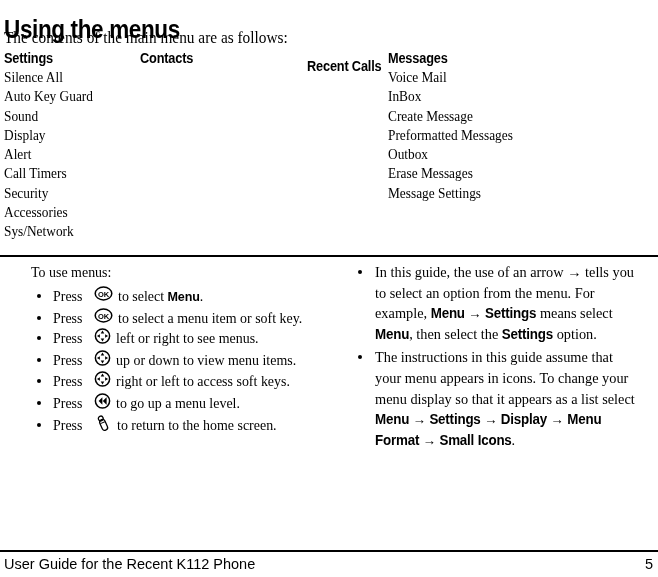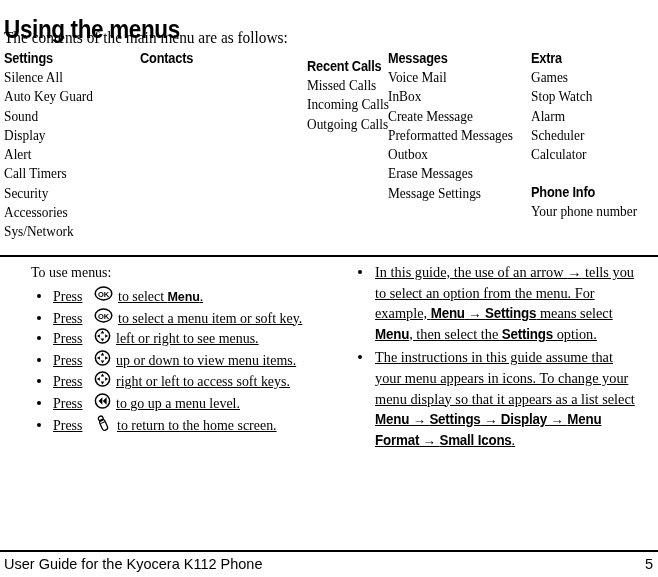--- a/index.html
+++ b/index.html
@@ -109,21 +109,20 @@
     transform: scaleX(0.93);
     transform-origin: left top;
     white-space: nowrap;
     margin-bottom: 4px;
   }
 
   ul.bullets {
     list-style: none;
     margin: 0;
     padding: 0;
-    text-decoration: underline;
   }
   ul.bullets > li {
     position: relative;
     padding-left: 22px;
     font-size: 15px;
     line-height: 20.6px;
     margin-bottom: 0;
   }
   ul.bullets > li .dot {
     position: absolute;
@@ -224,54 +223,35 @@
       <div class="col-item">Sys/Network</div>
     </div>
   </div>
 
   <div class="menu-col c1">
     <div class="col-head">Contacts</div>
   </div>
 
   <div class="menu-col c2">
     <div class="col-head">Recent Calls</div>
-    <div>
-      <div class="col-item">Missed Calls</div>
-      <div class="col-item">Incoming Calls</div>
-      <div class="col-item">Outgoing Calls</div>
-    </div>
   </div>
 
   <div class="menu-col c3">
     <div class="col-head">Messages</div>
     <div>
       <div class="col-item">Voice Mail</div>
       <div class="col-item">InBox</div>
       <div class="col-item">Create Message</div>
       <div class="col-item">Preformatted Messages</div>
       <div class="col-item">Outbox</div>
       <div class="col-item">Erase Messages</div>
       <div class="col-item">Message Settings</div>
     </div>
   </div>
 
-  <div class="menu-col c4">
-    <div class="col-head">Extra</div>
-    <div>
-      <div class="col-item">Games</div>
-      <div class="col-item">Stop Watch</div>
-      <div class="col-item">Alarm</div>
-      <div class="col-item">Scheduler</div>
-      <div class="col-item">Calculator</div>
-    </div>
-    <div class="sub-group">
-      <div class="col-head">Phone Info</div>
-      <div class="col-item">Your phone number</div>
-    </div>
-  </div>
 </div>
 
 <div class="rule top-box"></div>
 
 <div class="instructions">
 
   <div class="instr-col-left">
     <div class="lead">To use menus:</div>
     <ul class="bullets">
 
@@ -400,15 +380,15 @@
         <div class="para"><span>The instructions in this guide assume that your menu appears in icons. To change your menu display so that it appears as a list select </span><b class="ui">Menu</b><b class="ui"> → </b><b class="ui">Settings</b><b class="ui"> → </b><b class="ui">Display</b><b class="ui"> → </b><b class="ui">Menu Format</b><b class="ui"> → </b><b class="ui">Small Icons</b><span>.</span></div>
       </li>
     </ul>
   </div>
 
 </div>
 
 <div class="rule footer"></div>
 
 <div class="footer">
-  <div class="footer-title">User Guide for the Kyocera K112 Phone</div>
+  <div class="footer-title">User Guide for the Recent K112 Phone</div>
   <div class="footer-page">5</div>
 </div>
 
 </body></html>

